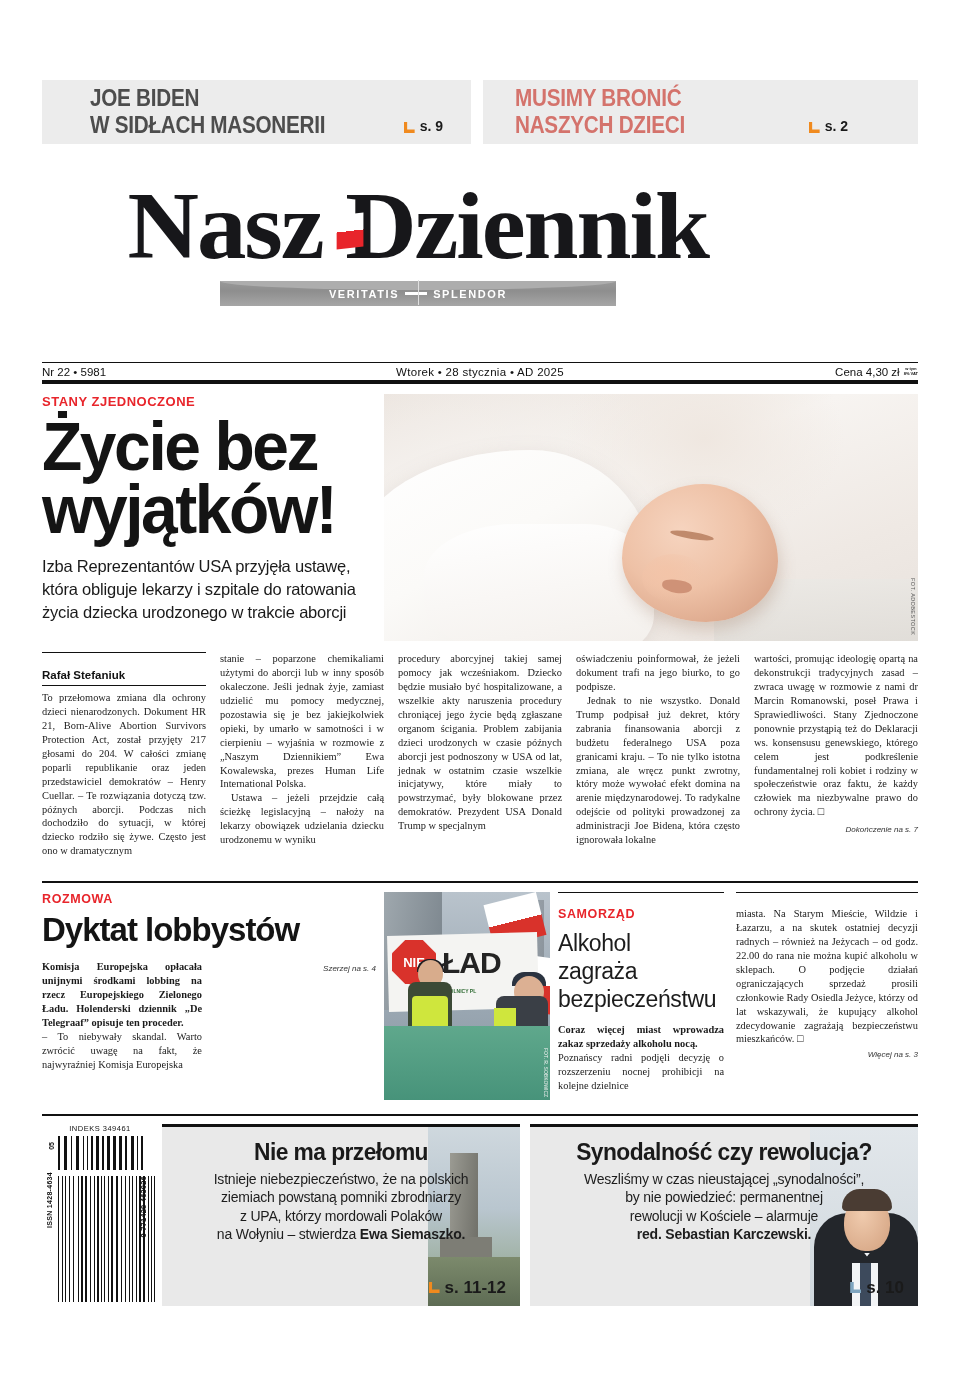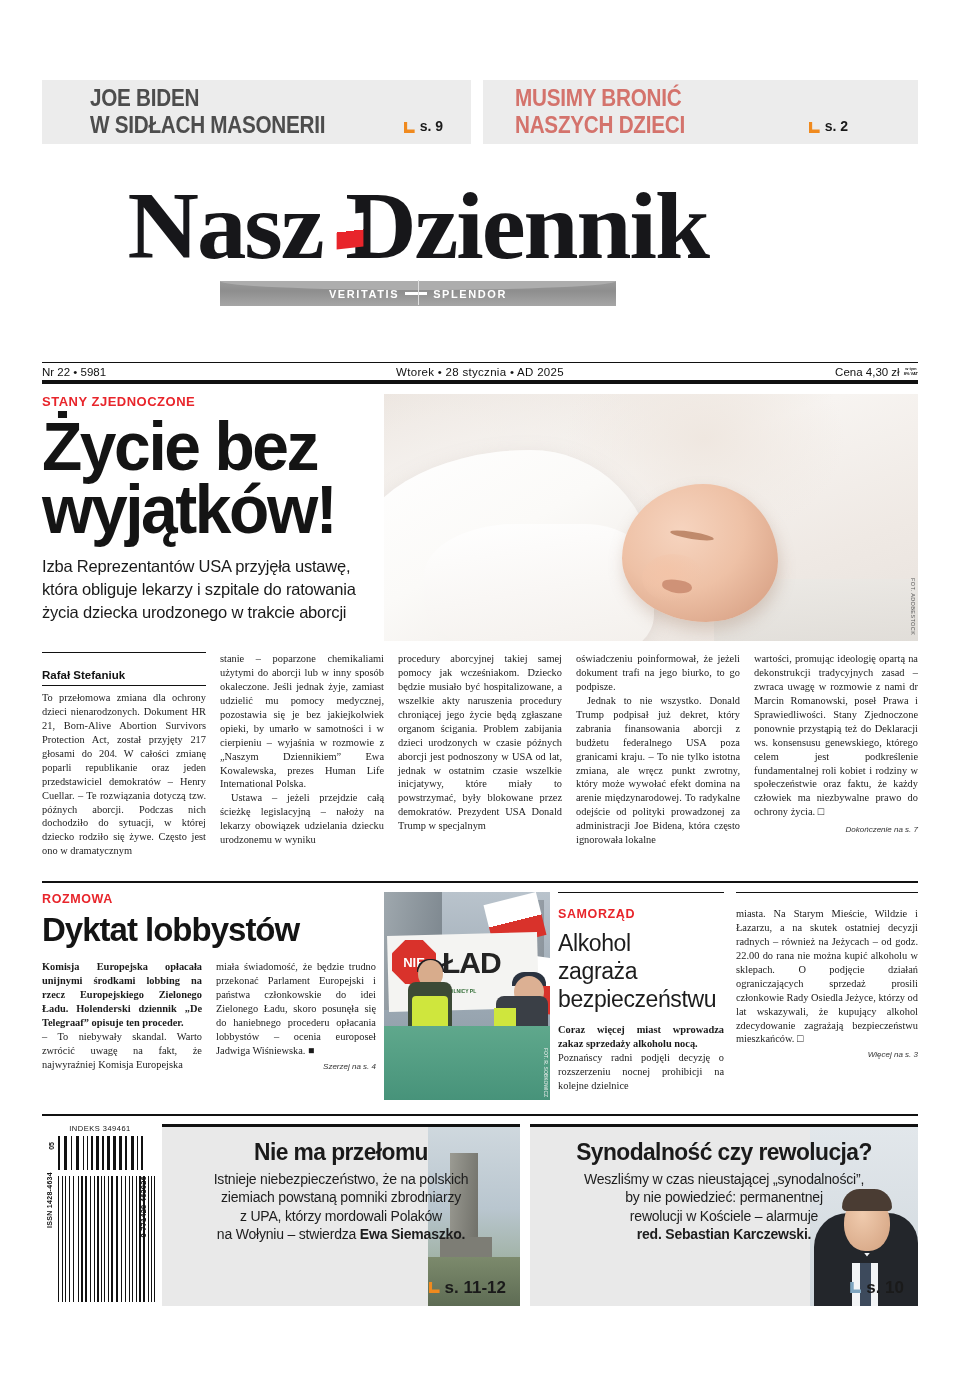--- a/index.html
+++ b/index.html
@@ -528,23 +528,20 @@
 
 <div class="sec-rozmowa">
   <div class="sec-title-red">ROZMOWA</div>
   <div class="rozmowa-head">Dyktat lobbystów</div>
   <div class="rozmowa-cols">
     <div class="col-text">
       <p class="first lede-bold">Komisja Europejska opłacała unijnymi środkami lobbing na rzecz Europejskiego Zielonego Ładu. Holenderski dziennik „De Telegraaf” opisuje ten proceder.</p>
       <p class="first">– To niebywały skandal. Warto zwrócić uwagę na fakt, że najwyraźniej Komisja Europejska</p>
     </div>
     <div>
-      <div class="col-text">
-          <p class="first">miała świadomość, że będzie trudno przekonać Parlament Europejski i państwa członkowskie do idei Zielonego Ładu, skoro posunęła się do haniebnego procederu opłacania lobbystów – ocenia europoseł Jadwiga Wiśniewska. ■</p>
-        </div>
       <div class="more-note">Szerzej na s. 4</div>
     </div>
   </div>
 </div>
 
 <div class="photo-protest">
   <div class="pp-sky"></div>
   <div class="pp-bldg-l"></div>
   <div class="pp-bldg-r"></div>
   <div class="pp-flag"></div>

